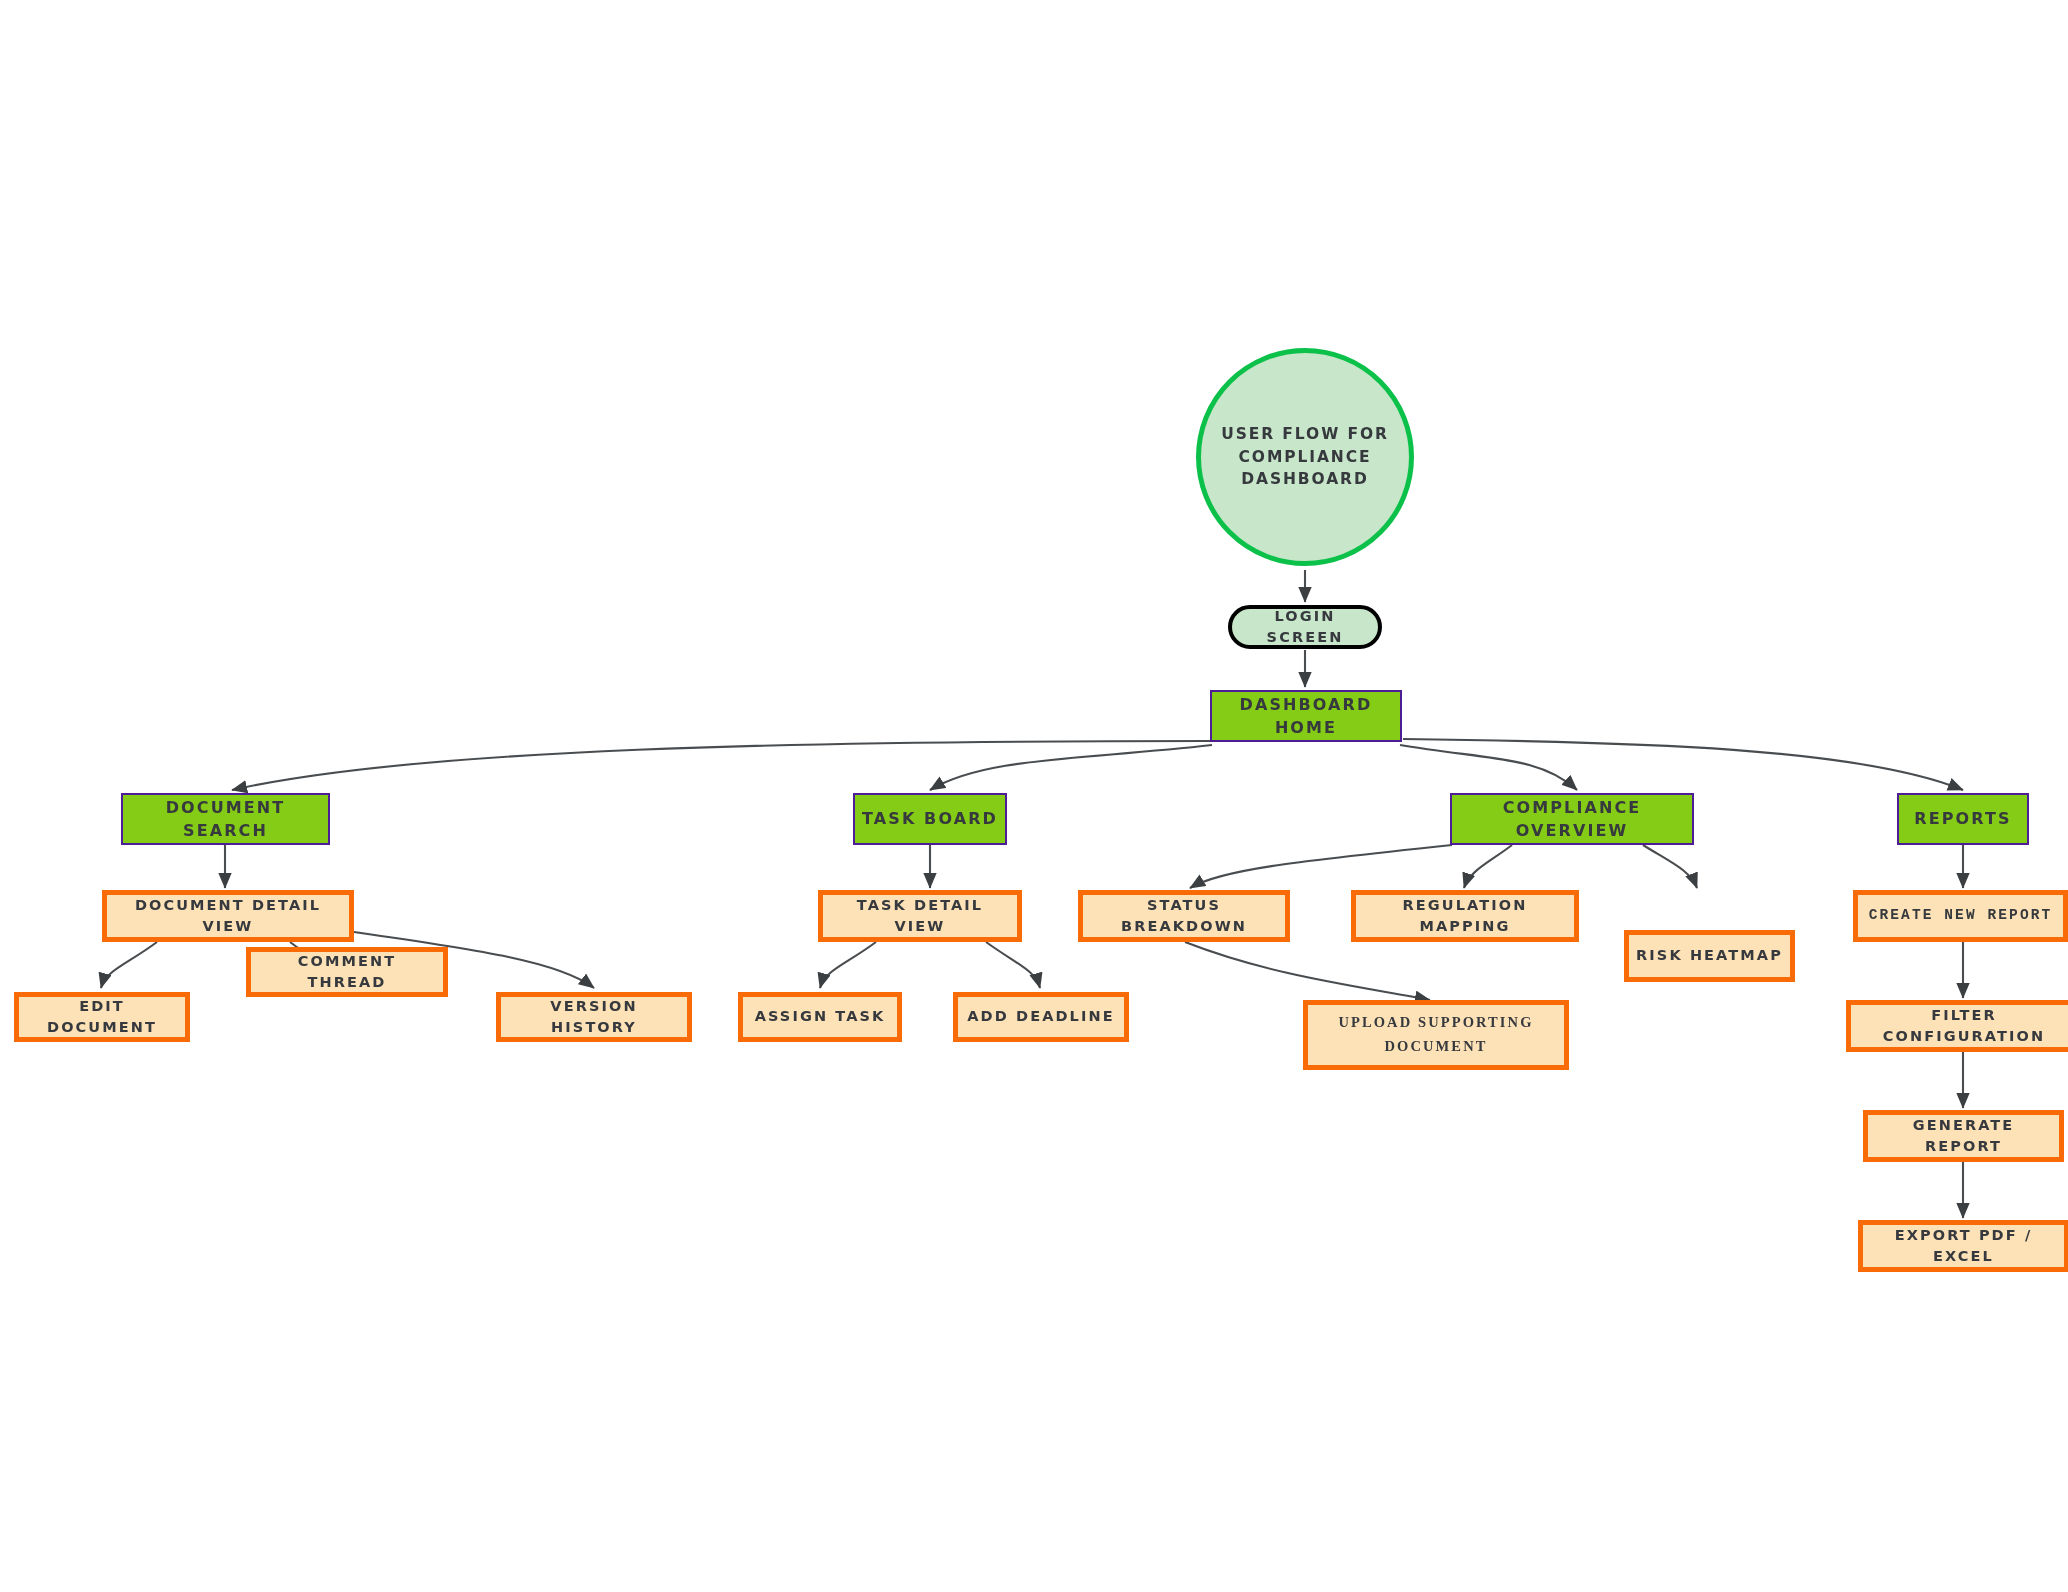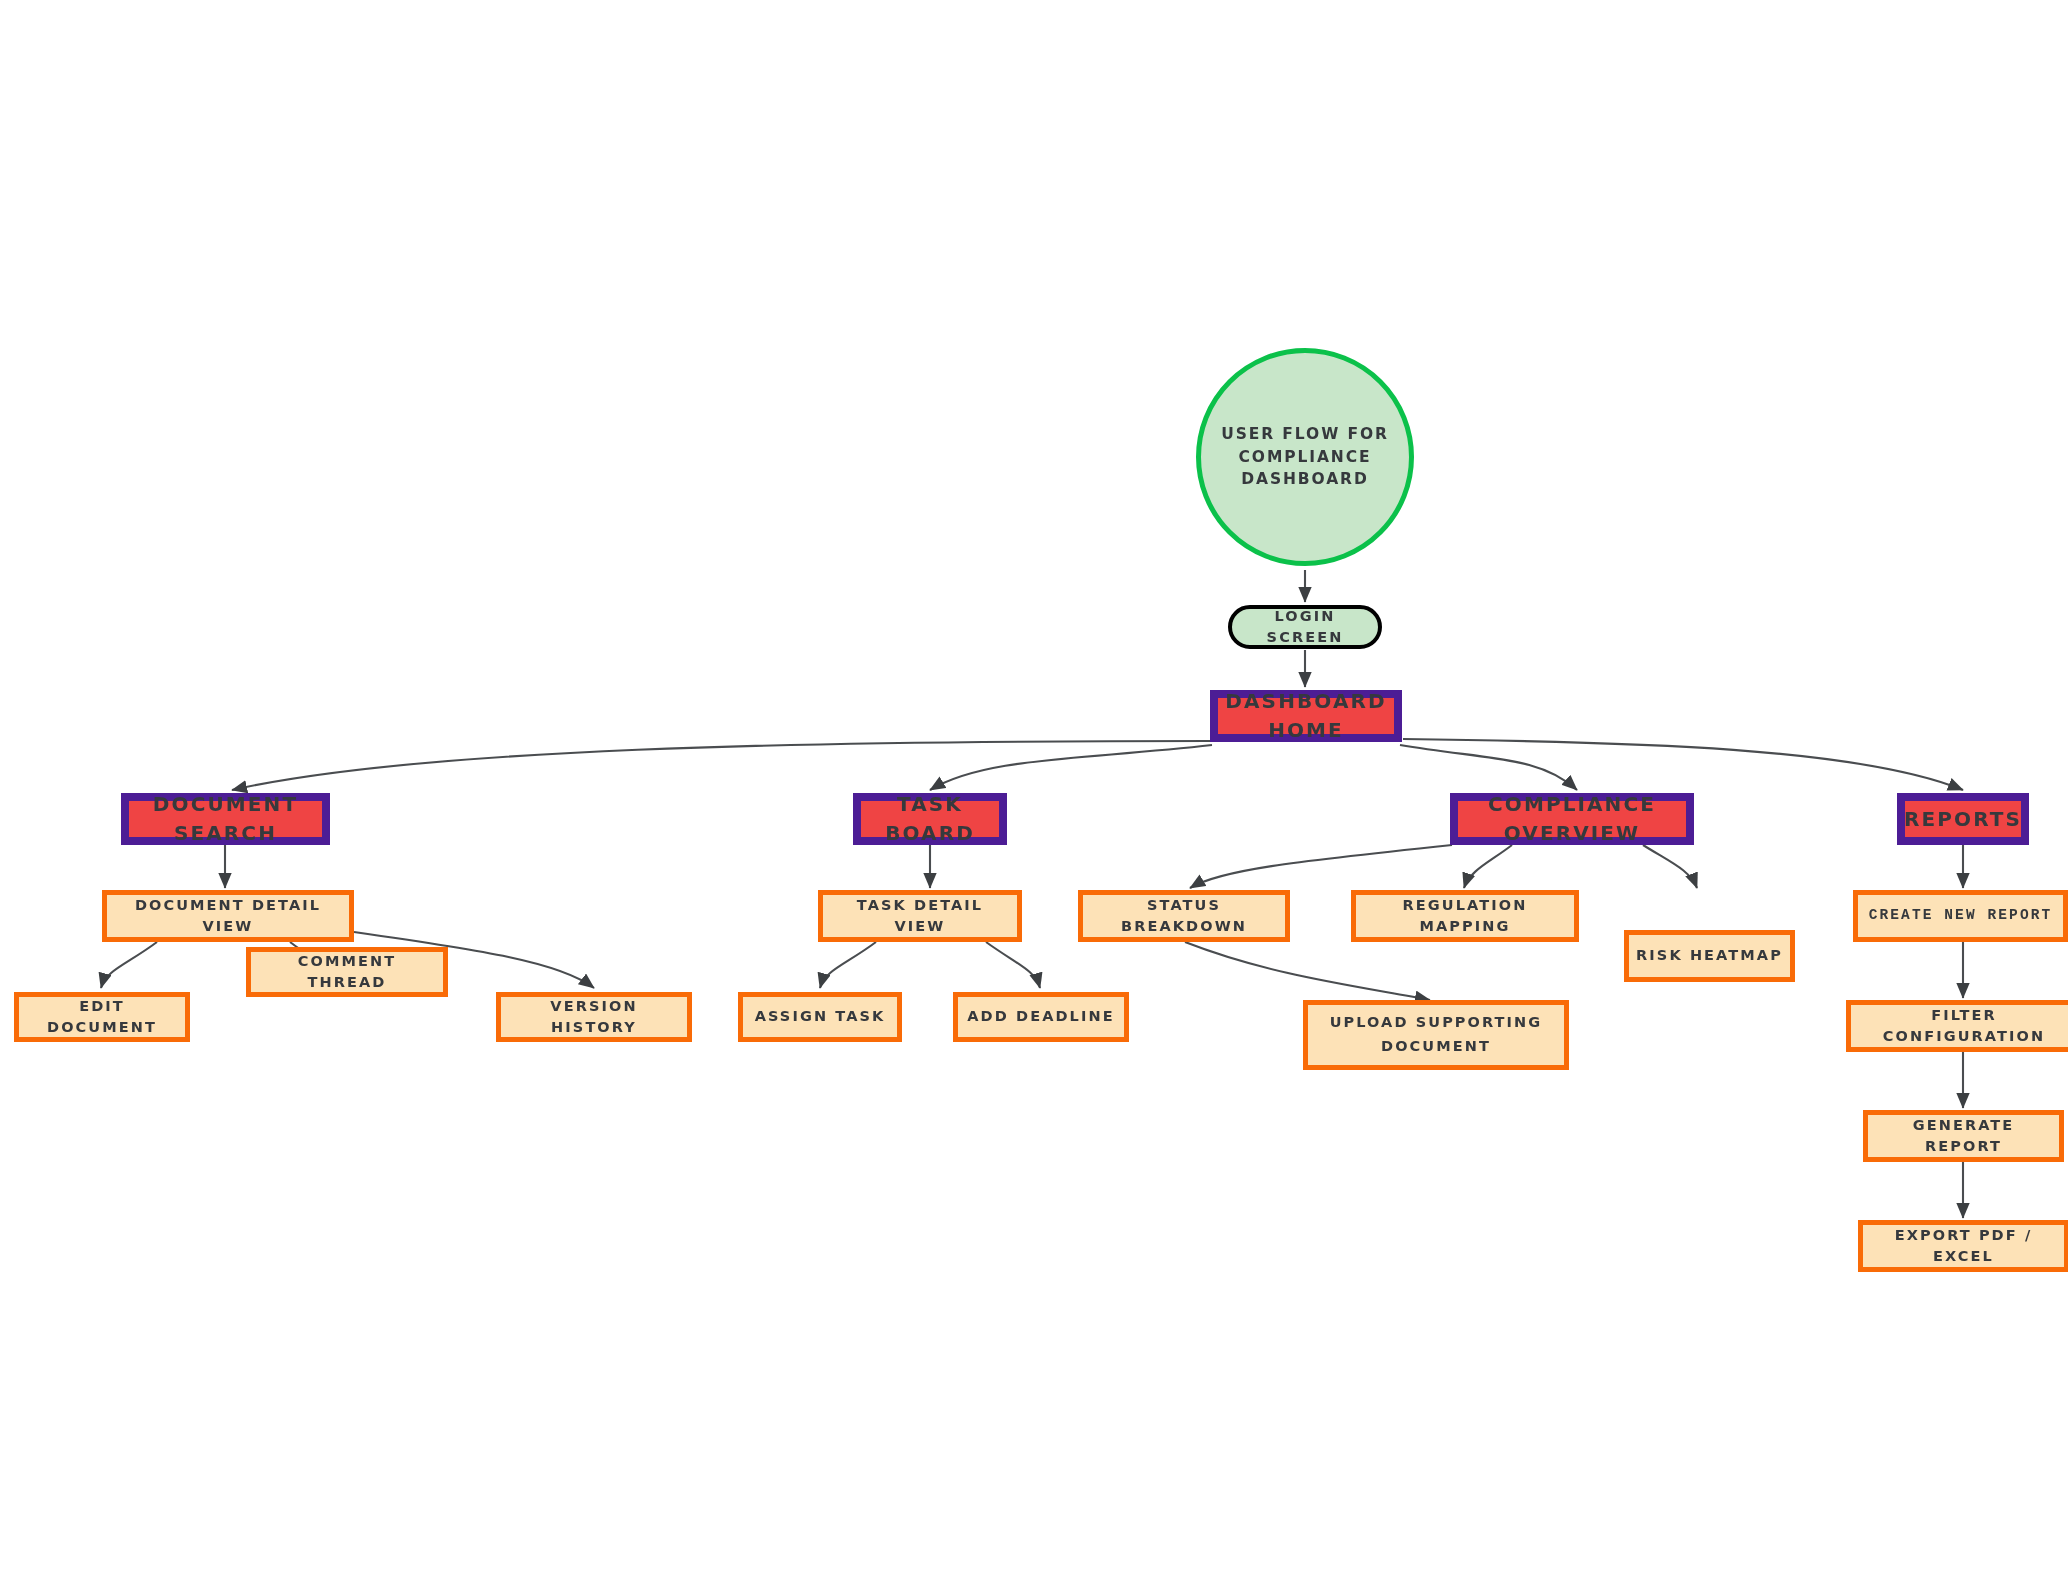--- a/index.html
+++ b/index.html
@@ -56,32 +56,33 @@
   }
   
   .node.stadium {
     background: #c8e6c9;
     border: 4px solid #000000;
     border-radius: 26px;
     font-size: 14.5px;
   }
   
   .node.screen {
-    background: #ef4444;
-    border: 8px solid #4c1d95;
-    font-size: 20px;
+    background: #84cc16;
+    border: 2px solid #4c1d95;
+    font-size: 16px;
   }
   
   .node.action {
     background: #fde2b7;
     border: 5px solid #f96b07;
     font-size: 14.5px;
   }
   .node.action.two-line {
     line-height: 1.65;
+    font-family: Liberation Serif, serif;
   }
 </style>
 </head>
 <body>
 
 <div id="canvas">
 
   <svg id="edge-layer" viewBox="0 0 2068 1592" width="2068" height="1592" xmlns="http://www.w3.org/2000/svg">
     <defs>
       <marker id="arrow" markerWidth="9" markerHeight="9" refX="7.2" refY="3.2" orient="auto" markerUnits="strokeWidth">

